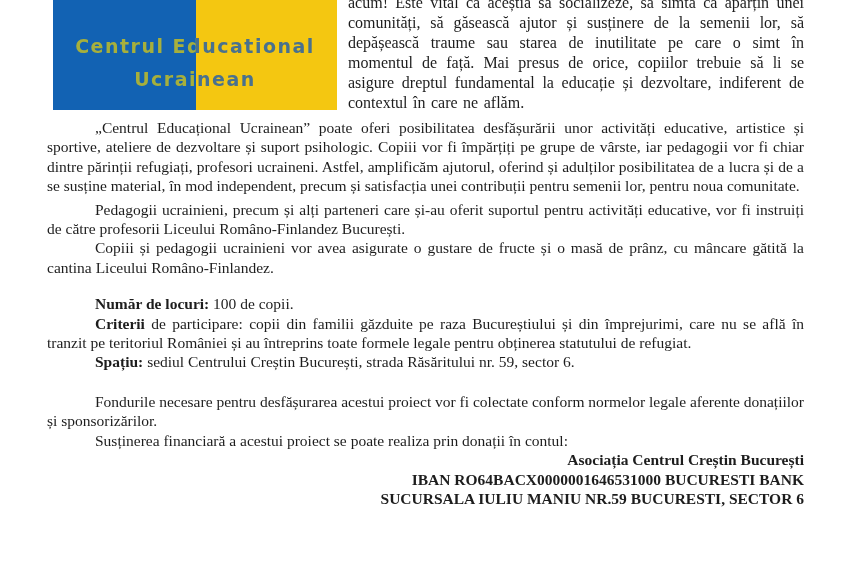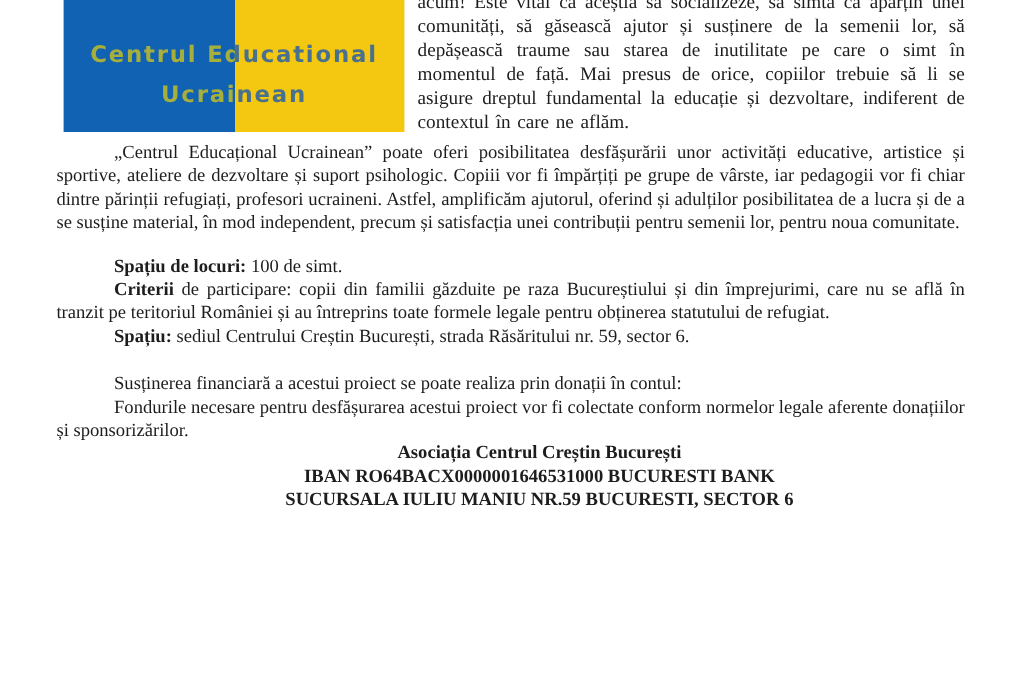--- a/index.html
+++ b/index.html
@@ -48,21 +48,21 @@
   .doc {
     position:absolute; left:47px; top:118px; width:757px;
     font-size:15.5px; line-height:19.4px;
     text-align:justify;
   }
   .doc p { margin:0; text-indent:48px; }
   .doc p.mt { margin-top:4px; }
   .spacer  { height:17px; }
   .spacer2 { height:20px; }
   .lbl { font-weight:bold; }
-  .account p { font-weight:bold; text-align:center; }
+  .account p { font-weight:bold; text-align:right; }
 </style>
 </head>
 <body>
 
 <div class="logo">
   <div class="logo-bg"></div>
   <div class="logo-text-layer left-half">
     <div>Centrul Educational</div>
     <div>Ucrainean</div>
   </div>
@@ -72,31 +72,33 @@
   </div>
 </div>
 
 <div class="intro">
   <p>acum! Este vital ca aceștia să socializeze, să simtă ca aparțin unei comunități, să găsească ajutor și susținere de la semenii lor, să depășească traume sau starea de inutilitate pe care o simt în momentul de față. Mai presus de orice, copiilor trebuie să li se asigure dreptul fundamental la educație și dezvoltare, indiferent de contextul în care ne aflăm.</p>
 </div>
 
 <div class="doc">
 
   <p>„Centrul Educațional Ucrainean” poate oferi posibilitatea desfășurării unor activități educative, artistice și sportive, ateliere de dezvoltare și suport psihologic. Copiii vor fi împărțiți pe grupe de vârste, iar pedagogii vor fi chiar dintre părinții refugiați, profesori ucraineni. Astfel, amplificăm ajutorul, oferind și adulților posibilitatea de a lucra și de a se susține material, în mod independent, precum și satisfacția unei contribuții pentru semenii lor, pentru noua comunitate.</p>
+  <p class="mt">Pedagogii ucrainieni, precum și alți parteneri care și-au oferit suportul pentru activități educative, vor fi instruiți de către profesorii Liceului Româno-Finlandez București.</p>
+  <p>Copiii și pedagogii ucrainieni vor avea asigurate o gustare de fructe și o masă de prânz, cu mâncare gătită la cantina Liceului Româno-Finlandez.</p>
 
   <div class="spacer"></div>
 
-  <p><span class="lbl">Spațiu de locuri:</span><span> 100 de simt.</span></p>
+  <p><span class="lbl">Număr de locuri:</span><span> 100 de copii.</span></p>
   <p><span class="lbl">Criterii</span><span> de participare: copii din familii găzduite pe raza Bucureștiului și din împrejurimi, care nu se află în tranzit pe teritoriul României și au întreprins toate formele legale pentru obținerea statutului de refugiat.</span></p>
   <p><span class="lbl">Spațiu:</span><span> sediul Centrului Creștin București, strada Răsăritului nr. 59, sector 6.</span></p>
 
   <div class="spacer2"></div>
 
+  <p>Fondurile necesare pentru desfășurarea acestui proiect vor fi colectate conform normelor legale aferente donațiilor și sponsorizărilor.</p>
   <p>Susținerea financiară a acestui proiect se poate realiza prin donații în contul:</p>
-  <p>Fondurile necesare pentru desfășurarea acestui proiect vor fi colectate conform normelor legale aferente donațiilor și sponsorizărilor.</p>
 
   <div class="account">
     <p>Asociația Centrul Creștin București</p>
     <p>IBAN RO64BACX0000001646531000 BUCURESTI BANK</p>
     <p>SUCURSALA IULIU MANIU NR.59 BUCURESTI, SECTOR 6</p>
   </div>
 
 </div>
 
 </body></html>

